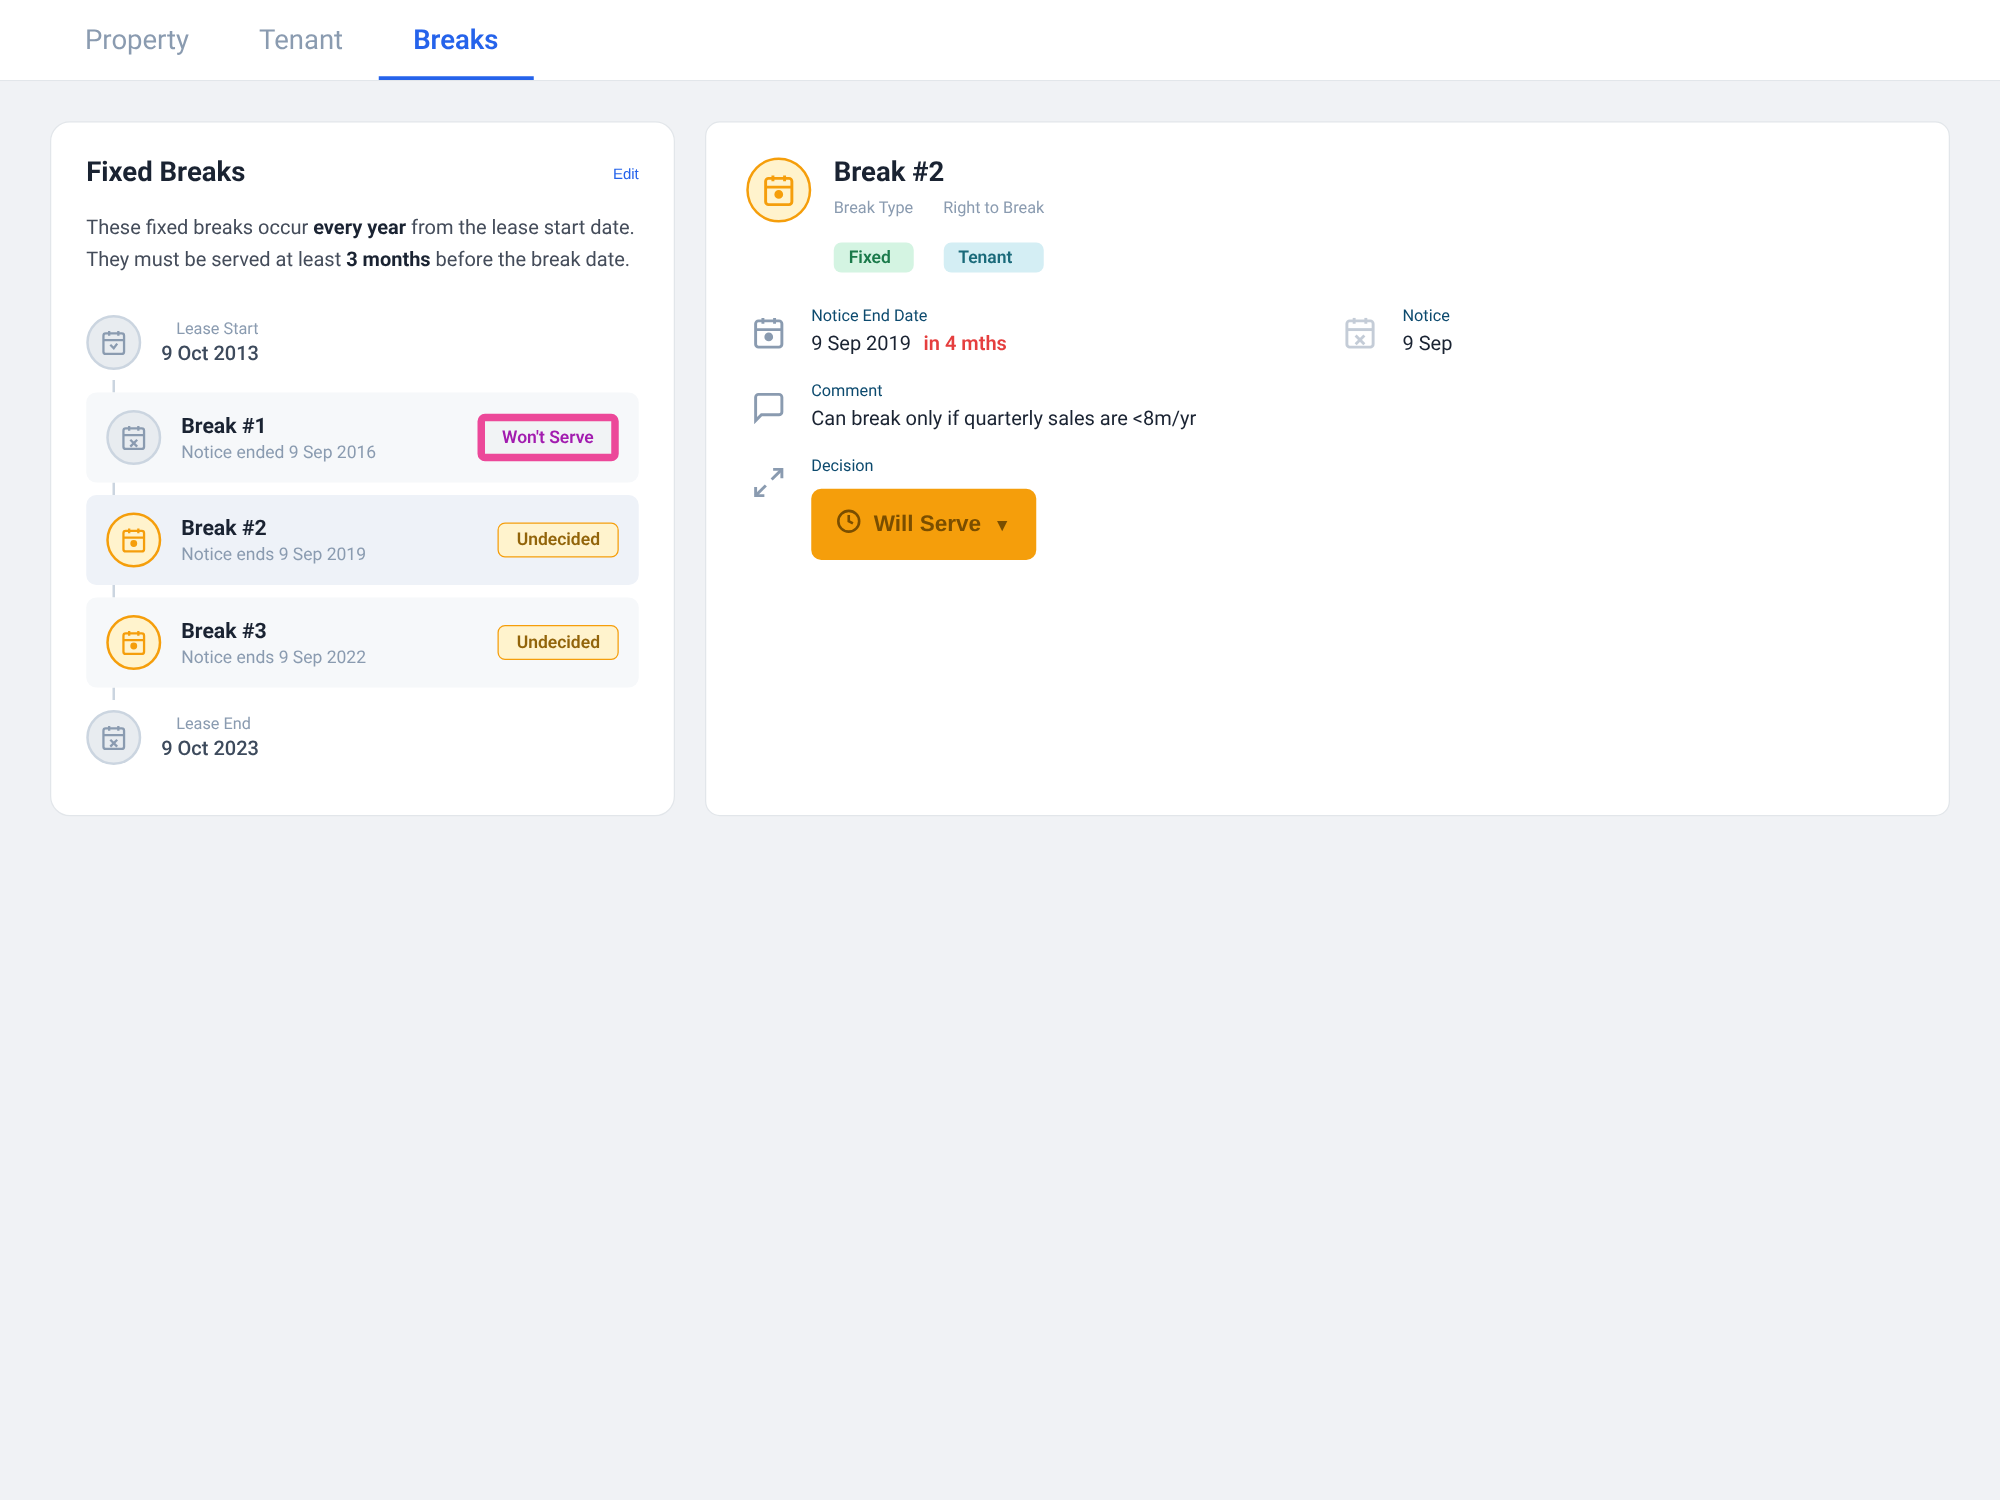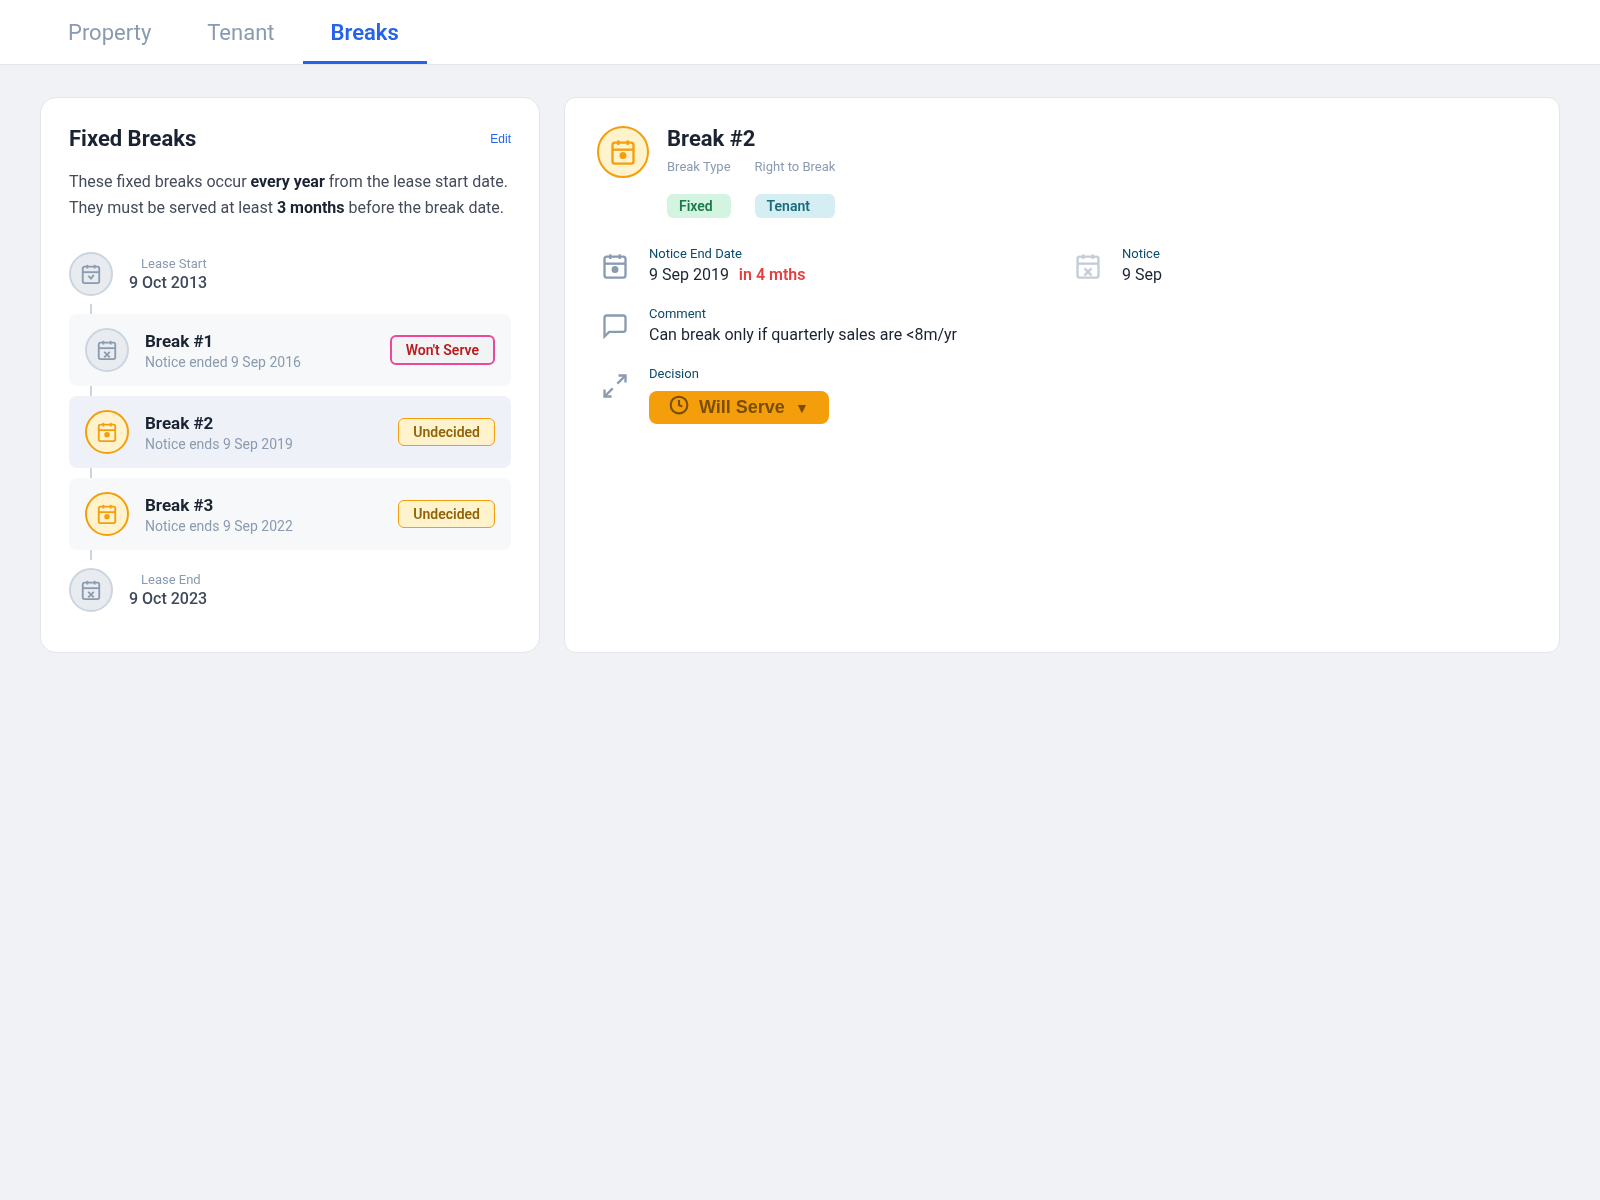--- a/index.html
+++ b/index.html
@@ -162,22 +162,22 @@
     }
 
     .badge {
       padding: 5px 14px;
       border-radius: 6px;
       font-size: 14px;
       font-weight: 600;
     }
     .badge.wont-serve {
       background: #f1f3f5;
-      color: #b91c1c;
-      border: 2px solid #ec4899;
+      color: #a21caf;
+      border: 6px solid #ec4899;
     }
     .badge.undecided {
       background: #fff3cd;
       color: #92640a;
       border: 1px solid #f59e0b;
     }
 
     
     .row-spacer {
       height: 10px;
@@ -283,21 +283,21 @@
 
     
     .decision-btn {
       display: inline-flex;
       align-items: center;
       gap: 10px;
       background: #f59e0b;
       color: #7a4e00;
       border: none;
       border-radius: 8px;
-      padding: 4px 20px;
+      padding: 16px 20px;
       font-size: 18px;
       font-weight: 600;
       cursor: pointer;
       margin-top: 6px;
     }
     .decision-btn .chevron {
       font-size: 14px;
     }
   </style>
 </head>

